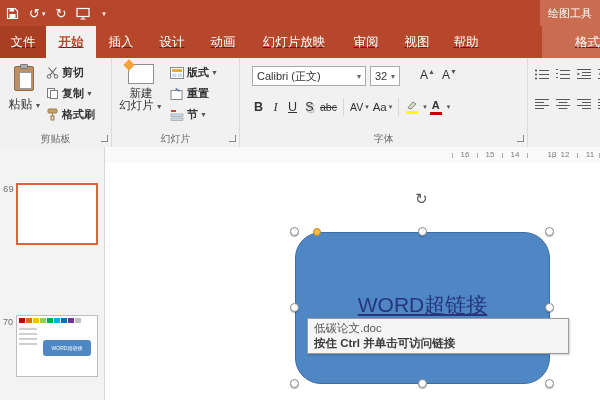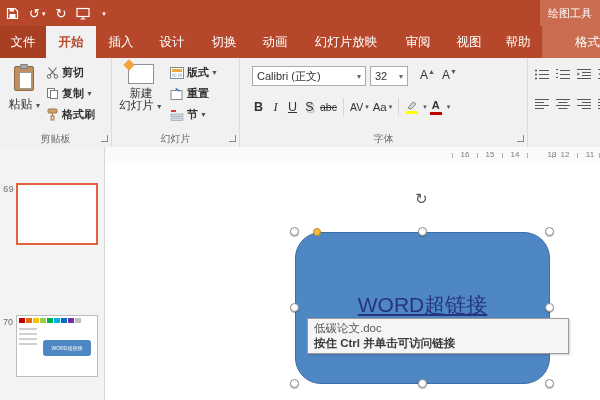--- a/index.html
+++ b/index.html
@@ -7,21 +7,21 @@
   body{font-family:"Liberation Sans","DejaVu Sans",sans-serif;overflow:hidden;background:#fff;position:relative;color:#333;}
 
   
   .titlebar{position:absolute;left:0;top:0;width:600px;height:26px;background:#B7472A;}
   .qat{position:absolute;left:6px;top:0;height:26px;display:flex;align-items:center;gap:10px;}
   .qat-btn{display:inline-flex;align-items:center;font-size:13px;color:#fff;line-height:1;cursor:default;}
   .mini-caret{font-size:7px;margin-left:2px;color:#fff;}
   .ctx-header{position:absolute;right:0;top:0;width:60px;height:26px;background:#C96C4F;color:#fff;font-size:11px;line-height:26px;text-align:center;white-space:nowrap;overflow:hidden;}
 
   
-  .tabrow{position:absolute;left:0;top:26px;width:600px;height:32px;background:#B7472A;display:flex;}
+  .tabrow{position:absolute;left:0;top:26px;width:600px;height:32px;background:#B7472A;display:flex;text-decoration:underline;}
   .tab{height:32px;line-height:32px;text-align:center;font-size:12.5px;color:#fff;white-space:nowrap;overflow:hidden;}
   .tab-file{background:#A83F22;}
   .tab-active{background:#F1F1F1;color:#B7472A;font-weight:bold;}
   .tab-ctx{background:#C96C4F;text-align:right;}
   .tab-spacer{flex:1;}
 
   
   .ribbon{position:absolute;left:0;top:58px;width:600px;height:90px;background:#F1F1F1;border-bottom:1px solid #D2D2D2;}
   .group{position:absolute;top:0;height:89px;border-right:1px solid #DCDCDC;}
   .g-clip{left:0;width:112px;}
@@ -42,21 +42,21 @@
   .cb1{left:46px;top:7px;} .cb2{left:46px;top:28px;} .cb3{left:46px;top:49px;}
   .newslide-btn{left:6px;top:4px;width:46px;height:80px;}
   .ns-icon{position:relative;width:26px;height:20px;margin:2px 0 3px;}
   .ns-rect{width:26px;height:20px;background:#fff;border:1px solid #909090;}
   .ns-star{position:absolute;left:-3px;top:-3px;width:8px;height:8px;background:#F2A33C;transform:rotate(45deg);}
   .ns-line{line-height:12px;text-align:center;font-size:11.5px;}
   .sl1{left:58px;top:7px;} .sl2{left:58px;top:28px;} .sl3{left:58px;top:49px;}
   .combo{position:absolute;height:20px;background:#fff;border:1px solid #ABABAB;display:flex;align-items:center;font-size:11px;padding:0 4px;color:#333;}
   .combo-arrow{margin-left:auto;font-size:8px;color:#666;padding-left:3px;}
   .c-name{left:12px;top:8px;width:114px;}
-  .c-size{left:130px;top:8px;width:38px;}
+  .c-size{left:130px;top:8px;width:30px;}
   .sizebtn{position:absolute;top:10px;font-size:12px;color:#333;}
   .sb-grow{left:180px;} .sb-shrink{left:202px;}
   .tiny{font-size:7px;vertical-align:super;color:#555;}
   .fontrow{position:absolute;left:10px;top:38px;height:22px;display:flex;align-items:center;}
   .fb{min-width:17px;text-align:center;font-size:12.5px;color:#333;padding:0 2px;height:22px;display:flex;align-items:center;justify-content:center;}
   .fb-b{font-weight:bold;}
   .fb-i{font-style:italic;font-family:"Liberation Serif",serif;}
   .fb-u{text-decoration:underline;}
   .fb-s{text-shadow:1.5px 1.5px 1px #AAA;}
   .fb-abc{text-decoration:line-through;font-size:10.5px;}
@@ -127,21 +127,20 @@
       </span>
   </div>
   <div class="ctx-header">绘图工具</div>
 </div>
 
 <div class="tabrow">
   <div class="tab tab-file" style="width:46px">文件</div>
   <div class="tab tab-active" style="width:50px">开始</div>
   <div class="tab" style="width:50px">插入</div>
   <div class="tab" style="width:52px">设计</div>
-  <div class="tab" style="width:52px">切换</div>
   <div class="tab" style="width:50px">动画</div>
   <div class="tab" style="width:92px">幻灯片放映</div>
   <div class="tab" style="width:52px">审阅</div>
   <div class="tab" style="width:50px">视图</div>
   <div class="tab" style="width:48px">帮助</div>
   <div class="tab-spacer"></div>
   <div class="tab tab-ctx" style="width:58px">格式</div>
 </div>
 
 <div class="ribbon">

